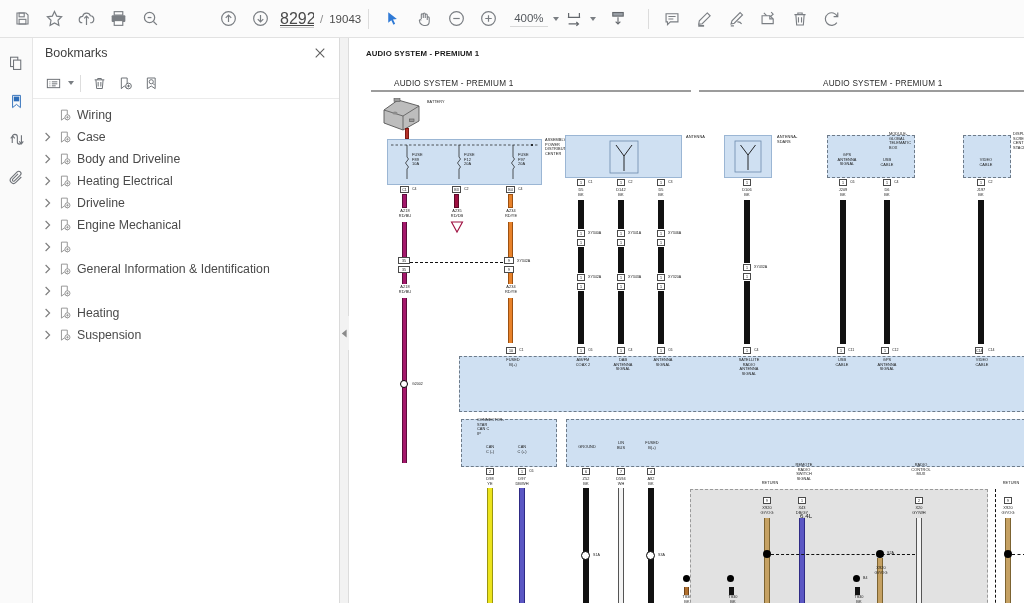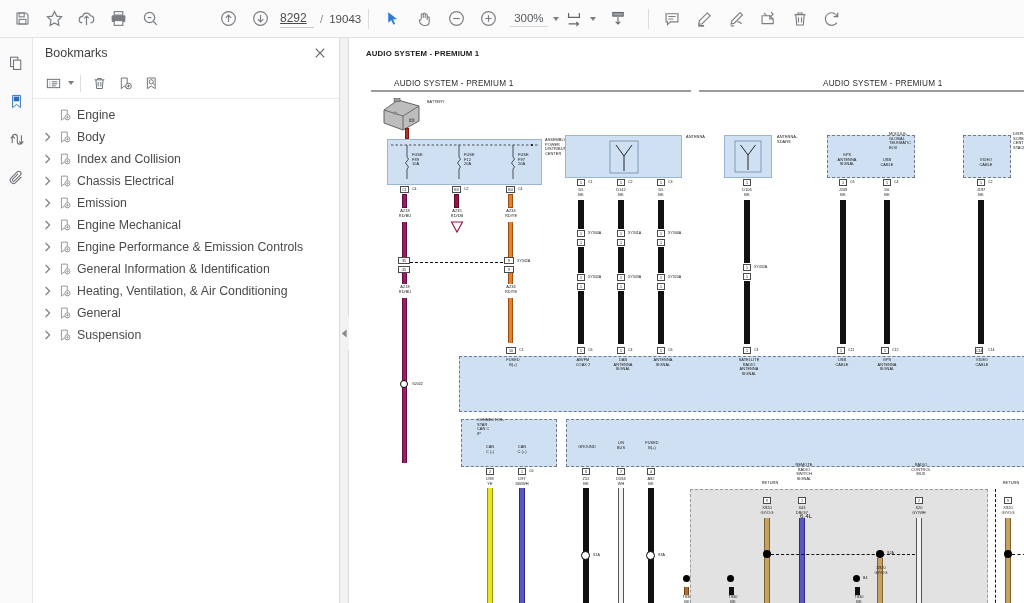--- a/index.html
+++ b/index.html
@@ -35,23 +35,23 @@
 
   .pagebox {
     display: flex; align-items: center; gap: 6px;
     font-size: 11.5px; color: #4c4c4c;
     margin-left: 4px;
   }
   .page-input {
     width: 34px; height: 19px;
     border: none; border-bottom: 1px solid #c9c9c9;
     background: transparent;
-    font-size: 12px; color: #4a4a4a;
+    font-size: 16px; color: #4a4a4a;
     font-family: "Liberation Sans", sans-serif;
-    text-align: left; padding: 0;
+    text-align: right; padding: 0;
     outline: none; overflow: hidden;
     line-height: 19px;
     text-decoration: underline;
   }
   .page-sep { color: #8a8a8a; font-size: 11.5px; }
   .page-total { color: #4c4c4c; font-size: 11.5px; }
 
   .zoombox {
     display: flex; align-items: center; gap: 2px;
     margin-left: 6px; margin-right: 2px;
@@ -277,21 +277,21 @@
             <path d="M6.6 10h6.8"></path>
         </svg>
       </div>
       <div class="tb-btn" title="Zoom in">
         <svg width="19" height="19" viewBox="0 0 20 20" fill="none" stroke="#7a7e83" stroke-width="1.25">
           <circle cx="10" cy="10" r="7.2"></circle>
             <path d="M6.6 10h6.8M10 6.6v6.8"></path>
         </svg>
       </div>
       <div class="zoombox">
-        <span class="zoom-val">300%</span>
+        <span class="zoom-val">400%</span>
         <span class="caret"></span>
       </div>
       <div class="tb-btn" style="width:26px" title="Fit page">
         <svg width="18" height="18" viewBox="0 0 20 20" fill="none" stroke="#63676c" stroke-width="1.3">
           <path d="M4 3.2v5M16 3.2v5M3.2 8.2h13.6"></path>
             <path d="M4 15.5h11M12.6 13.3l2.4 2.2-2.4 2.2"></path>
         </svg>
       </div>
       <span class="caret" style="margin-right:6px"></span>
       <div class="tb-btn" title="Page display">
@@ -416,81 +416,81 @@
       <div class="bm-list" id="bm-list">
           <div class="bm-row">
             <span class="bm-arrow"></span>
             <span class="bm-icon">
               <svg width="13" height="13" viewBox="0 0 16 16" fill="none" stroke="#8d8d8d" stroke-width="1.1">
                 <path d="M3 1.4h7.2v12.3L6.6 11 3 13.7z"></path>
                 <circle cx="10.4" cy="10.2" r="3.1" fill="#fff"></circle>
                 <path d="M8.8 10.2h3.2M10.4 8.6v3.2" stroke-width="0.9"></path>
               </svg>
             </span>
-            <span class="bm-label">Engine</span>
+            <span class="bm-label">Wiring</span>
           </div>
           <div class="bm-row">
             <span class="bm-arrow">
               <svg width="7" height="10" viewBox="0 0 7 10" fill="none" stroke="#7d7d7d" stroke-width="1.15">
                 <path d="M1.6 1l4 4-4 4"></path>
               </svg>
             </span>
             <span class="bm-icon">
               <svg width="13" height="13" viewBox="0 0 16 16" fill="none" stroke="#8d8d8d" stroke-width="1.1">
                 <path d="M3 1.4h7.2v12.3L6.6 11 3 13.7z"></path>
                 <circle cx="10.4" cy="10.2" r="3.1" fill="#fff"></circle>
                 <path d="M8.8 10.2h3.2M10.4 8.6v3.2" stroke-width="0.9"></path>
               </svg>
             </span>
-            <span class="bm-label">Body</span>
+            <span class="bm-label">Case</span>
           </div>
           <div class="bm-row">
             <span class="bm-arrow">
               <svg width="7" height="10" viewBox="0 0 7 10" fill="none" stroke="#7d7d7d" stroke-width="1.15">
                 <path d="M1.6 1l4 4-4 4"></path>
               </svg>
             </span>
             <span class="bm-icon">
               <svg width="13" height="13" viewBox="0 0 16 16" fill="none" stroke="#8d8d8d" stroke-width="1.1">
                 <path d="M3 1.4h7.2v12.3L6.6 11 3 13.7z"></path>
                 <circle cx="10.4" cy="10.2" r="3.1" fill="#fff"></circle>
                 <path d="M8.8 10.2h3.2M10.4 8.6v3.2" stroke-width="0.9"></path>
               </svg>
             </span>
-            <span class="bm-label">Index and Collision</span>
+            <span class="bm-label">Body and Driveline</span>
           </div>
           <div class="bm-row">
             <span class="bm-arrow">
               <svg width="7" height="10" viewBox="0 0 7 10" fill="none" stroke="#7d7d7d" stroke-width="1.15">
                 <path d="M1.6 1l4 4-4 4"></path>
               </svg>
             </span>
             <span class="bm-icon">
               <svg width="13" height="13" viewBox="0 0 16 16" fill="none" stroke="#8d8d8d" stroke-width="1.1">
                 <path d="M3 1.4h7.2v12.3L6.6 11 3 13.7z"></path>
                 <circle cx="10.4" cy="10.2" r="3.1" fill="#fff"></circle>
                 <path d="M8.8 10.2h3.2M10.4 8.6v3.2" stroke-width="0.9"></path>
               </svg>
             </span>
-            <span class="bm-label">Chassis Electrical</span>
+            <span class="bm-label">Heating Electrical</span>
           </div>
           <div class="bm-row">
             <span class="bm-arrow">
               <svg width="7" height="10" viewBox="0 0 7 10" fill="none" stroke="#7d7d7d" stroke-width="1.15">
                 <path d="M1.6 1l4 4-4 4"></path>
               </svg>
             </span>
             <span class="bm-icon">
               <svg width="13" height="13" viewBox="0 0 16 16" fill="none" stroke="#8d8d8d" stroke-width="1.1">
                 <path d="M3 1.4h7.2v12.3L6.6 11 3 13.7z"></path>
                 <circle cx="10.4" cy="10.2" r="3.1" fill="#fff"></circle>
                 <path d="M8.8 10.2h3.2M10.4 8.6v3.2" stroke-width="0.9"></path>
               </svg>
             </span>
-            <span class="bm-label">Emission</span>
+            <span class="bm-label">Driveline</span>
           </div>
           <div class="bm-row">
             <span class="bm-arrow">
               <svg width="7" height="10" viewBox="0 0 7 10" fill="none" stroke="#7d7d7d" stroke-width="1.15">
                 <path d="M1.6 1l4 4-4 4"></path>
               </svg>
             </span>
             <span class="bm-icon">
               <svg width="13" height="13" viewBox="0 0 16 16" fill="none" stroke="#8d8d8d" stroke-width="1.1">
                 <path d="M3 1.4h7.2v12.3L6.6 11 3 13.7z"></path>
@@ -506,21 +506,20 @@
                 <path d="M1.6 1l4 4-4 4"></path>
               </svg>
             </span>
             <span class="bm-icon">
               <svg width="13" height="13" viewBox="0 0 16 16" fill="none" stroke="#8d8d8d" stroke-width="1.1">
                 <path d="M3 1.4h7.2v12.3L6.6 11 3 13.7z"></path>
                 <circle cx="10.4" cy="10.2" r="3.1" fill="#fff"></circle>
                 <path d="M8.8 10.2h3.2M10.4 8.6v3.2" stroke-width="0.9"></path>
               </svg>
             </span>
-            <span class="bm-label">Engine Performance &amp; Emission Controls</span>
           </div>
           <div class="bm-row">
             <span class="bm-arrow">
               <svg width="7" height="10" viewBox="0 0 7 10" fill="none" stroke="#7d7d7d" stroke-width="1.15">
                 <path d="M1.6 1l4 4-4 4"></path>
               </svg>
             </span>
             <span class="bm-icon">
               <svg width="13" height="13" viewBox="0 0 16 16" fill="none" stroke="#8d8d8d" stroke-width="1.1">
                 <path d="M3 1.4h7.2v12.3L6.6 11 3 13.7z"></path>
@@ -536,36 +535,35 @@
                 <path d="M1.6 1l4 4-4 4"></path>
               </svg>
             </span>
             <span class="bm-icon">
               <svg width="13" height="13" viewBox="0 0 16 16" fill="none" stroke="#8d8d8d" stroke-width="1.1">
                 <path d="M3 1.4h7.2v12.3L6.6 11 3 13.7z"></path>
                 <circle cx="10.4" cy="10.2" r="3.1" fill="#fff"></circle>
                 <path d="M8.8 10.2h3.2M10.4 8.6v3.2" stroke-width="0.9"></path>
               </svg>
             </span>
-            <span class="bm-label">Heating, Ventilation, &amp; Air Conditioning</span>
           </div>
           <div class="bm-row">
             <span class="bm-arrow">
               <svg width="7" height="10" viewBox="0 0 7 10" fill="none" stroke="#7d7d7d" stroke-width="1.15">
                 <path d="M1.6 1l4 4-4 4"></path>
               </svg>
             </span>
             <span class="bm-icon">
               <svg width="13" height="13" viewBox="0 0 16 16" fill="none" stroke="#8d8d8d" stroke-width="1.1">
                 <path d="M3 1.4h7.2v12.3L6.6 11 3 13.7z"></path>
                 <circle cx="10.4" cy="10.2" r="3.1" fill="#fff"></circle>
                 <path d="M8.8 10.2h3.2M10.4 8.6v3.2" stroke-width="0.9"></path>
               </svg>
             </span>
-            <span class="bm-label">General</span>
+            <span class="bm-label">Heating</span>
           </div>
           <div class="bm-row">
             <span class="bm-arrow">
               <svg width="7" height="10" viewBox="0 0 7 10" fill="none" stroke="#7d7d7d" stroke-width="1.15">
                 <path d="M1.6 1l4 4-4 4"></path>
               </svg>
             </span>
             <span class="bm-icon">
               <svg width="13" height="13" viewBox="0 0 16 16" fill="none" stroke="#8d8d8d" stroke-width="1.1">
                 <path d="M3 1.4h7.2v12.3L6.6 11 3 13.7z"></path>

